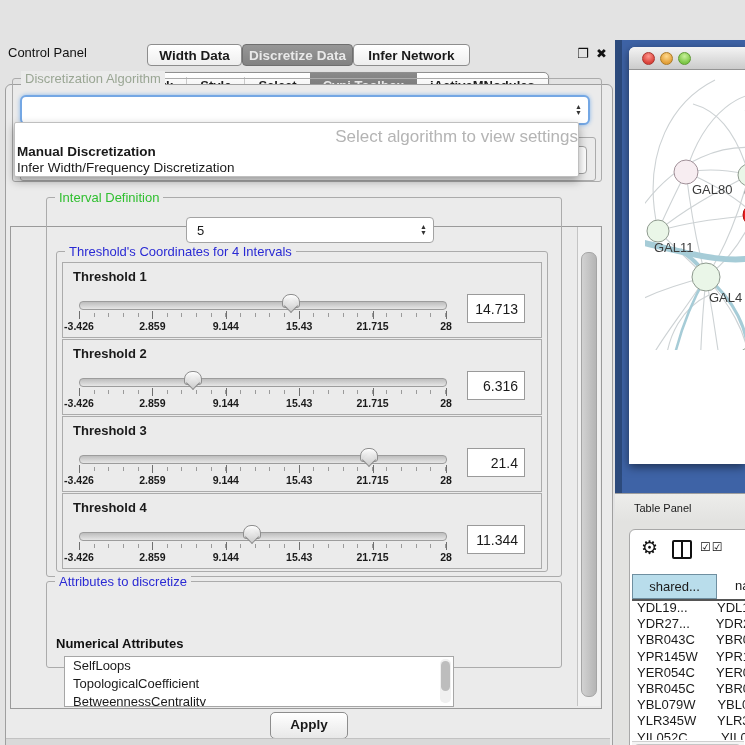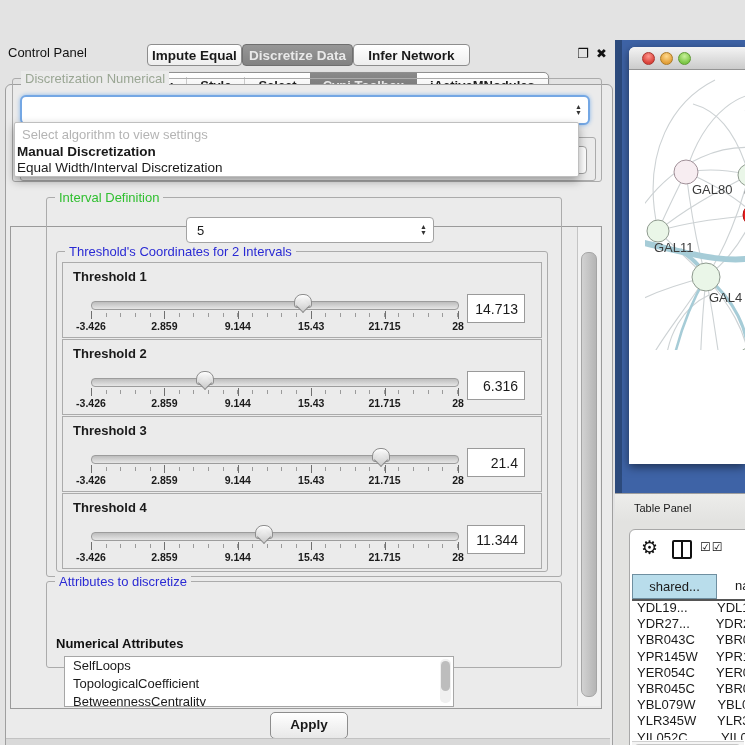--- a/index.html
+++ b/index.html
@@ -19,31 +19,31 @@
   .group-title{position:absolute;top:-8px;left:8px;padding:0 4px;background:#ebebeb;font-size:13px;white-space:nowrap;}
   .gt-green{color:#2fbf2f;} .gt-blue{color:#2a2ad4;} .gt-dim{color:#9aa694;} .gt-black{color:#222;}
   .combo{position:absolute;background:#fff;border:1px solid #a3a3a3;border-radius:4px;font-size:13px;}
   .combo .val{position:absolute;left:10px;top:0;bottom:0;display:flex;align-items:center;}
   .stepper{position:absolute;right:6px;top:50%;transform:translateY(-50%);display:flex;flex-direction:column;
            align-items:center;font-size:7px;line-height:6px;color:#333;}
   .combo-algo{left:20px;top:95px;width:566px;height:26px;border:2px solid #74a7e4;border-radius:6px;
               box-shadow:0 0 4px #89b6ea;z-index:40;background:#fff;}
   .popup{left:14px;top:82px;width:563px;height:53px;background:#fff;border:1px solid #bfbfbf;border-radius:2px;
          box-shadow:0 4px 10px rgba(0,0,0,.35);z-index:50;}
-  .popup .prompt{position:absolute;top:4px;left:0;right:0;text-align:left;color:#b4b4b4;font-size:13px;padding-left:7px;}
+  .popup .prompt{position:absolute;top:4px;left:0;right:0;text-align:right;color:#b4b4b4;font-size:17px;padding-left:7px;}
   .popup .opt{position:absolute;left:2px;font-size:13.5px;white-space:nowrap;}
   .popup .opt.b{font-weight:700;}
   .scrollpane{left:10px;top:186px;width:590px;height:481px;border:1px solid #9a9a9a;background:#ebebeb;}
   .vsb-track{left:577px;top:187px;width:22px;height:479px;background:#f1f1f1;border-left:1px solid #c4c4c4;}
   .vsb-thumb{left:581px;top:212px;width:14px;height:443px;border-radius:7px;
              background:linear-gradient(90deg,#d2d2d2,#b5b5b5);border:1px solid #a5a5a5;}
   .bold13{font-size:13px;font-weight:700;color:#111;}
   .thr-box{position:absolute;left:62px;width:478px;height:74px;border:1px solid #ababab;background:#ebebeb;}
   .thr-label{position:absolute;left:10px;top:6px;font-size:13px;font-weight:700;}
-  .slider-area{position:absolute;left:28px;top:0;width:366px;height:74px;}
+  .slider-area{position:absolute;left:16px;top:0;width:366px;height:74px;}
   .track{position:absolute;left:0;top:38px;width:366px;height:7px;border-radius:4px;
          background:linear-gradient(#bdbdbd,#e6e6e6);border:1px solid #9c9c9c;}
   .thumb{position:absolute;top:31px;width:16px;height:12px;background:linear-gradient(#fefefe,#d2d2d2);
          border:1px solid #8e8e8e;border-radius:8px 8px 3px 3px;z-index:2;}
   .thumb::after{content:"";position:absolute;left:2.5px;top:5.5px;width:9px;height:9px;
          background:linear-gradient(135deg,#f2f2f2,#cbcbcb);border-right:1px solid #8e8e8e;
          border-bottom:1px solid #8e8e8e;transform:rotate(45deg);}
   .ticks{position:absolute;left:0;top:48px;width:367px;height:8px;}
   .ticks .minor{position:absolute;left:0;right:0;top:2px;height:4px;
          background:repeating-linear-gradient(90deg,#9a9a9a 0 1px,transparent 1px 14.64px);}
@@ -125,21 +125,21 @@
       <span>Cyni Toolbox</span>
     </div>
   <div class="tabseg">
       <span>jActiveMNodules</span>
     </div>
 </div>
 
 <div class="abs outer-panel"></div>
 
 <div class="group" style="left:12px;top:78px;width:588px;height:102px;">
-  <span class="group-title gt-dim">Discretization Numerical</span>
+  <span class="group-title gt-dim">Discretization Algorithm</span>
 </div>
 <div class="combo combo-algo">
   <span class="stepper">
     <span>▲</span>
       <span>▼</span>
   </span>
 </div>
 
 <div class="group" style="left:20px;top:137px;width:574px;height:42px;">
   <span class="group-title gt-black">Table Data</span>
@@ -161,21 +161,21 @@
 <div class="abs bold13" style="left:86px;top:222px;">Number of Intervals</div>
 <div class="combo" style="left:186px;top:217px;width:246px;height:24px;">
   <span class="val">5</span>
   <span class="stepper">
     <span>▲</span>
       <span>▼</span>
   </span>
 </div>
 
 <div class="group" style="left:56px;top:251px;width:490px;height:319px;">
-  <span class="group-title gt-blue">Threshold's Coordinates for 2 Intervals</span>
+  <span class="group-title gt-blue">Threshold's Coordinates for 4 Intervals</span>
 </div>
 
 <div class="thr-box" style="top:262px;">
   <div class="thr-label">Threshold 1</div>
   <div class="slider-area">
     <div class="track"></div>
     <div class="thumb" style="left: calc(57.7197% - 8px);"></div>
     <div class="ticks">
         <div class="minor"></div>
       <i style="left:0%"></i>
@@ -284,21 +284,21 @@
   <div class="attr-item">TopologicalCoefficient</div>
   <div class="attr-item">BetweennessCentrality</div>
   <div class="list-vsb">
       <i></i>
     </div>
 </div>
 
 <div class="abs apply-btn">Apply</div>
 
 <div class="abs mode-strip"></div>
-<div class="abs mode-tab" style="left:147px;width:95px;">Impute Equal</div>
+<div class="abs mode-tab" style="left:147px;width:95px;">Width Data</div>
 <div class="abs mode-tab sel" style="left:242px;width:111px;">Discretize Data</div>
 <div class="abs mode-tab" style="left:353px;width:117px;">Infer Network</div>
 
 <div class="abs desk-blue"></div>
 <div class="abs desk-edge"></div>
 
 <div class="abs macwin">
   <div class="mac-titlebar">
     <span class="light lr"></span>
     <span class="light ly"></span>
@@ -424,14 +424,14 @@
       </div>
   </div>
   <div class="hsb">
       <i></i>
     </div>
 </div>
 
 <div class="abs popup">
   <div class="prompt">Select algorithm to view settings</div>
   <div class="opt b" style="top:21px;">Manual Discretization</div>
-  <div class="opt" style="top:37px;">Equal Width/Interval Discretization</div>
+  <div class="opt" style="top:37px;">Infer Width/Frequency Discretization</div>
 </div>
 
 </body></html>

